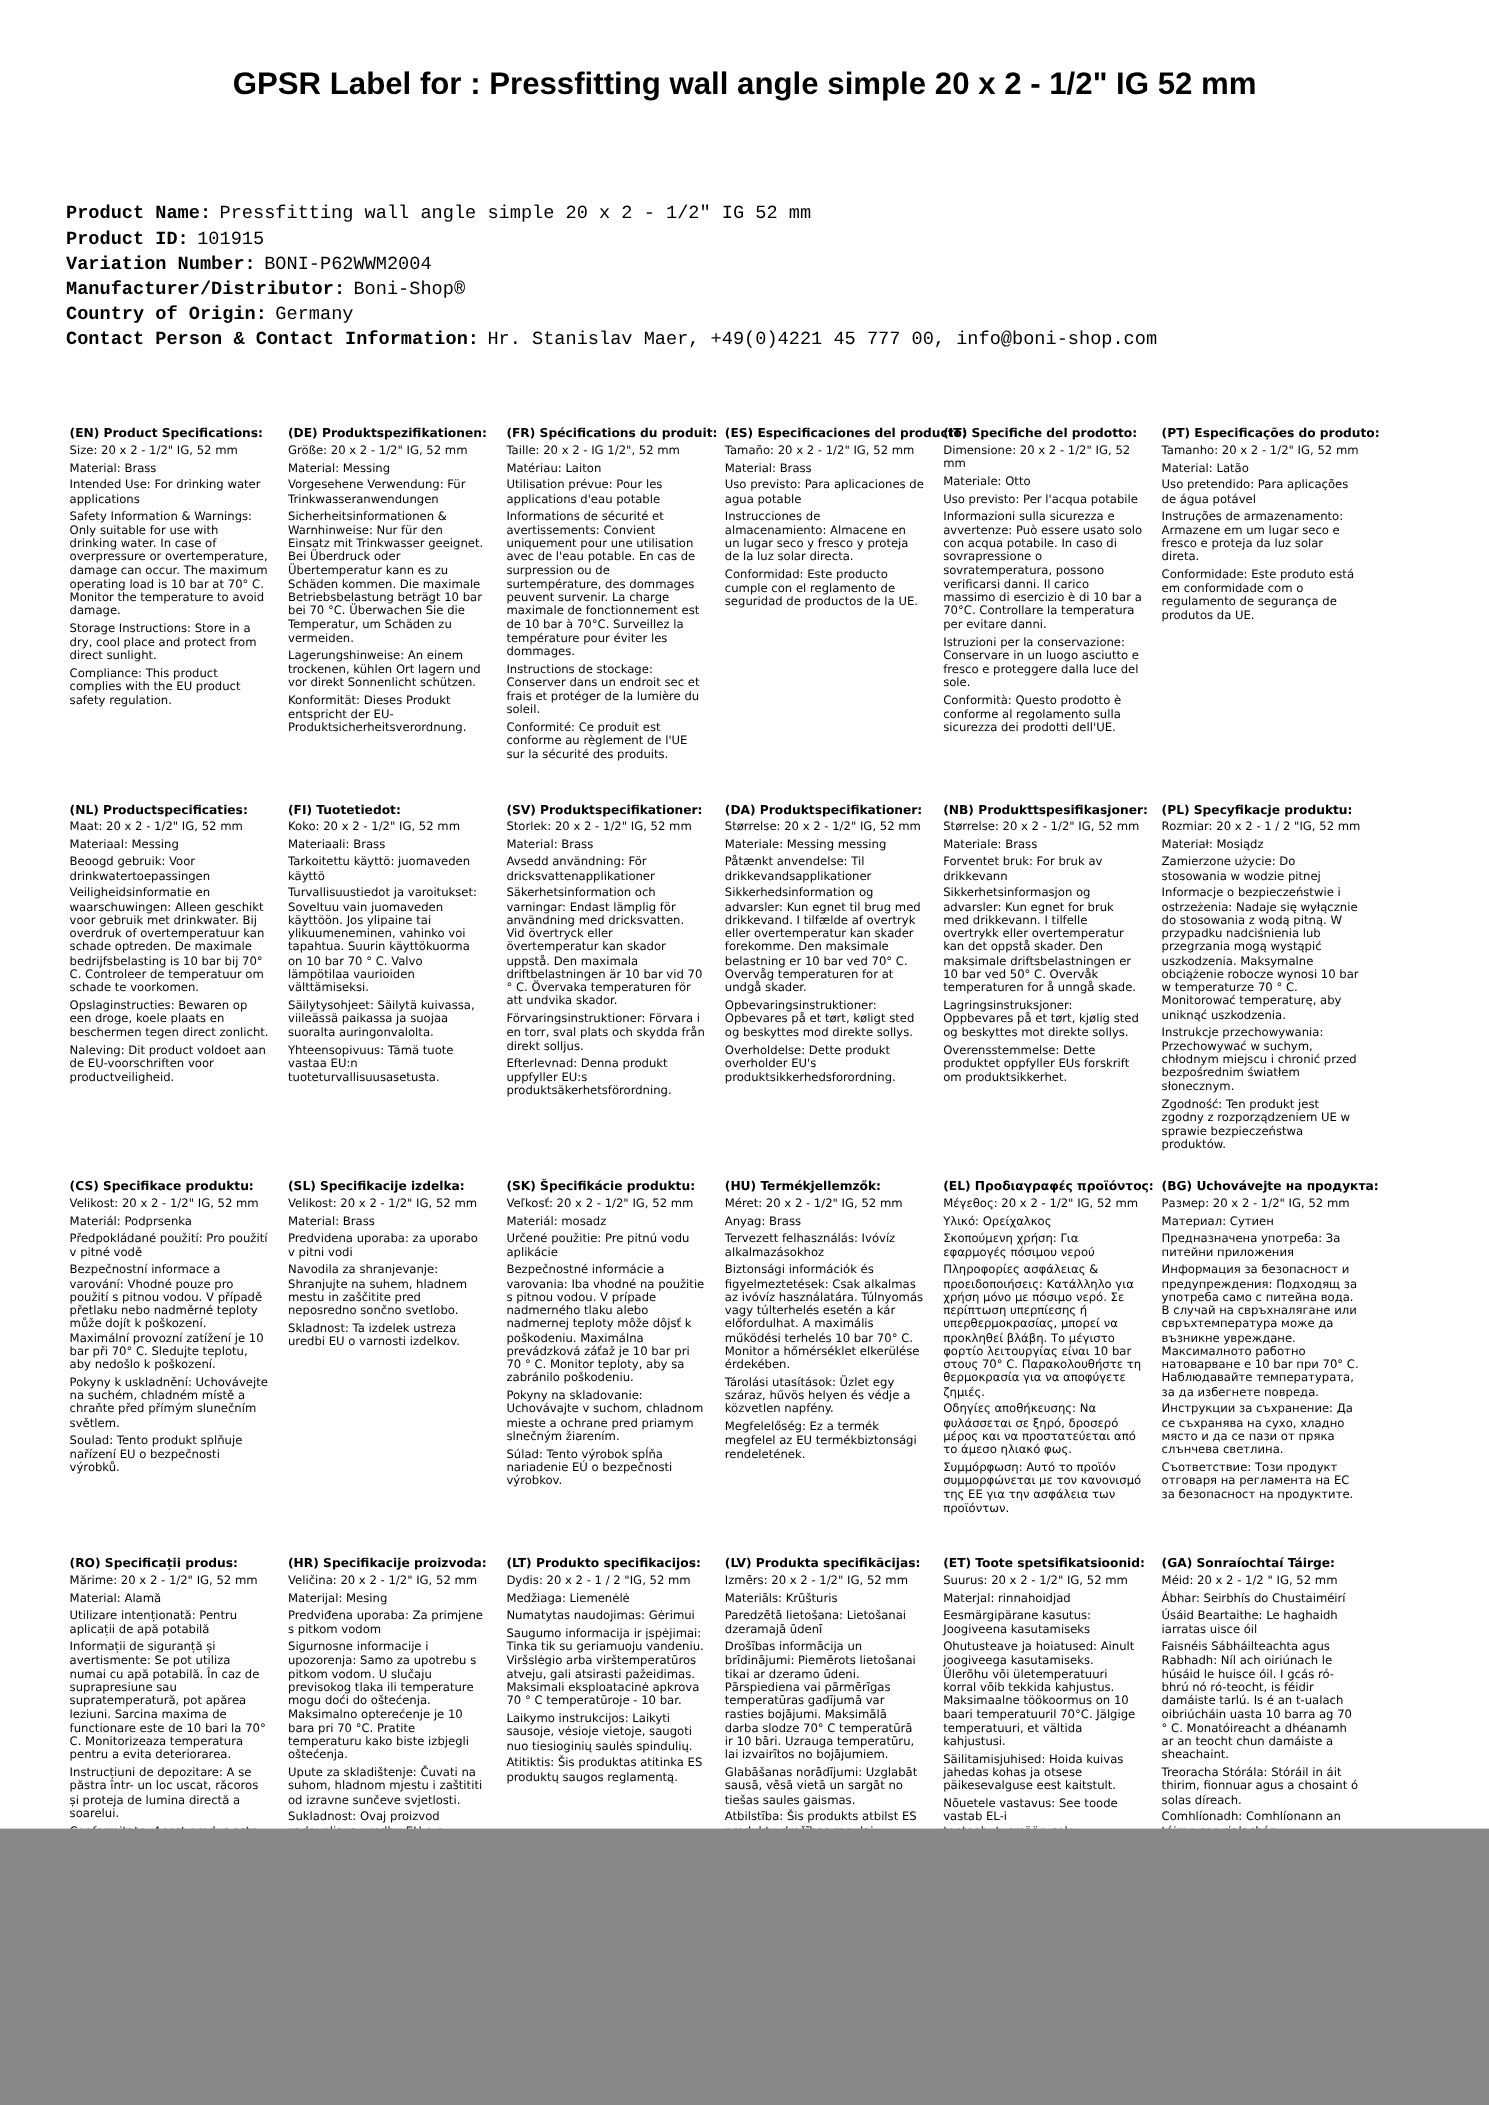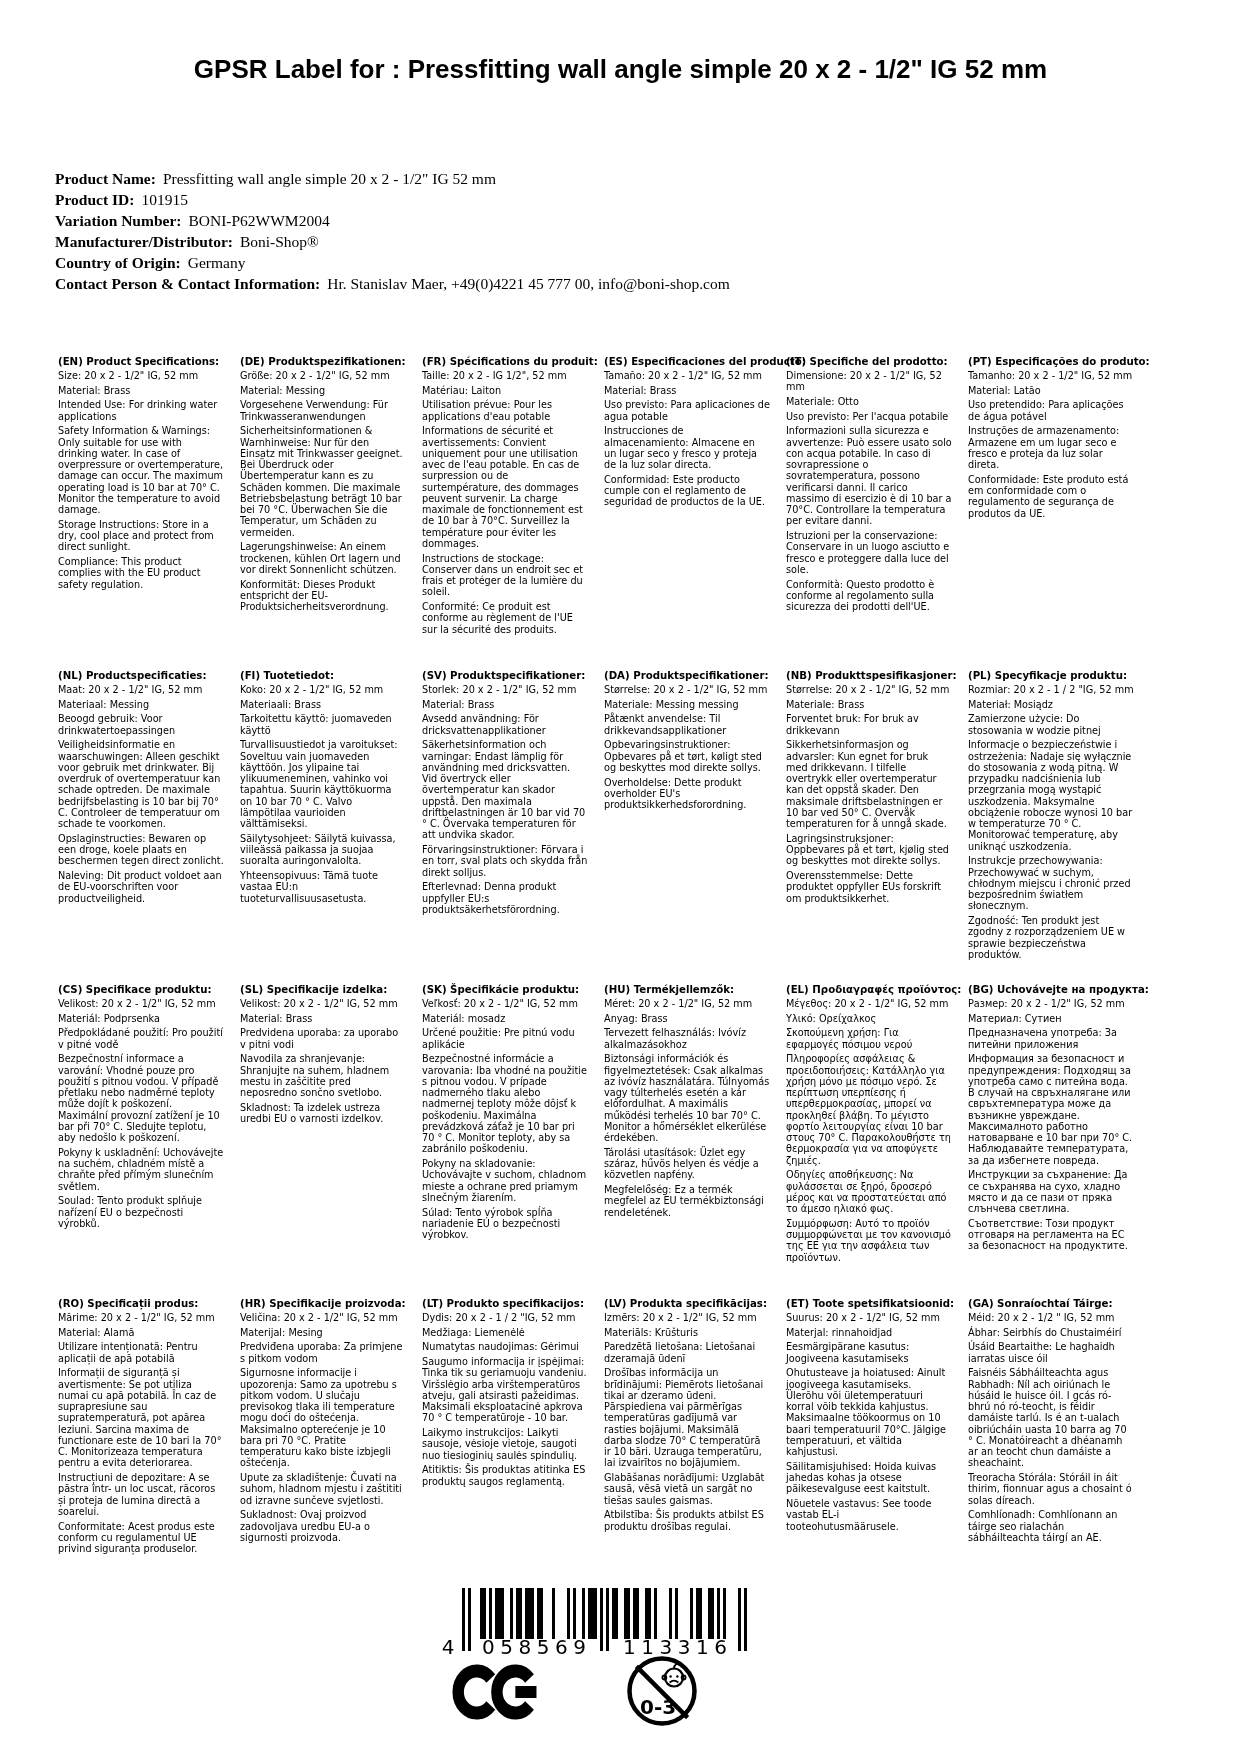--- a/index.html
+++ b/index.html
@@ -1,20 +1,20 @@
 <!DOCTYPE html>
 <html><head>
 <meta charset="utf-8">
 <style>
   html,body{margin:0;padding:0;background:#888;}
-  .page{position:relative;width:1241px;height:1754px;margin:0 auto;background:#ffffff;color:#000;overflow:hidden;font-family:"DejaVu Sans",sans-serif;}
+  .page{position:relative;width:1241px;height:1524px;margin:0 auto;background:#ffffff;color:#000;overflow:hidden;font-family:"DejaVu Sans",sans-serif;}
   .doc-title{position:absolute;top:52px;left:0;right:0;margin:0 auto;width:950px;text-align:center;
     font-family:"Liberation Sans",sans-serif;font-weight:bold;font-size:26px;line-height:34px;}
   .product-info{position:absolute;top:168px;left:55px;right:40px;
-    font-family:Liberation Serif, serif;font-size:15.5px;line-height:21px;}
+    font-family:Liberation Mono, monospace;font-size:15.5px;line-height:21px;}
   .info-row{white-space:nowrap;}
   .info-label{font-weight:bold;margin-right:7px;}
   .spec-grid{position:absolute;top:356px;left:58px;width:1151px;
     display:grid;grid-template-columns:repeat(6,166px);column-gap:16px;grid-auto-rows:314px;}
   .spec-cell{font-size:9.7px;line-height:1.16;}
   .spec-header{font-weight:bold;font-size:10.2px;white-space:nowrap;margin:0 0 2px 0;}
   .spec-para{margin:0 0 3.5px 0;}
   .footer-barcode{position:absolute;left:438px;top:1588px;}
   .bc-digit{font-family:"DejaVu Sans",sans-serif;font-size:20px;fill:#000;}
   .footer-ce{position:absolute;left:452px;top:1663px;}
@@ -114,20 +114,21 @@
         <p class="spec-para">Avsedd användning: För dricksvattenapplikationer</p>
         <p class="spec-para">Säkerhetsinformation och varningar: Endast lämplig för användning med dricksvatten. Vid övertryck eller övertemperatur kan skador uppstå. Den maximala driftbelastningen är 10 bar vid 70 ° C. Övervaka temperaturen för att undvika skador.</p>
         <p class="spec-para">Förvaringsinstruktioner: Förvara i en torr, sval plats och skydda från direkt solljus.</p>
         <p class="spec-para">Efterlevnad: Denna produkt uppfyller EU:s produktsäkerhetsförordning.</p>
       </div>
       <div class="spec-cell">
         <div class="spec-header">(DA) Produktspecifikationer:</div>
         <p class="spec-para">Størrelse: 20 x 2 - 1/2" IG, 52 mm</p>
         <p class="spec-para">Materiale: Messing messing</p>
         <p class="spec-para">Påtænkt anvendelse: Til drikkevandsapplikationer</p>
+        <p class="spec-para">Sikkerhedsinformation og advarsler: Kun egnet til brug med drikkevand. I tilfælde af overtryk eller overtemperatur kan skader forekomme. Den maksimale belastning er 10 bar ved 70° C. Overvåg temperaturen for at undgå skader.</p>
         <p class="spec-para">Opbevaringsinstruktioner: Opbevares på et tørt, køligt sted og beskyttes mod direkte sollys.</p>
         <p class="spec-para">Overholdelse: Dette produkt overholder EU's produktsikkerhedsforordning.</p>
       </div>
       <div class="spec-cell">
         <div class="spec-header">(NB) Produkttspesifikasjoner:</div>
         <p class="spec-para">Størrelse: 20 x 2 - 1/2" IG, 52 mm</p>
         <p class="spec-para">Materiale: Brass</p>
         <p class="spec-para">Forventet bruk: For bruk av drikkevann</p>
         <p class="spec-para">Sikkerhetsinformasjon og advarsler: Kun egnet for bruk med drikkevann. I tilfelle overtrykk eller overtemperatur kan det oppstå skader. Den maksimale driftsbelastningen er 10 bar ved 50° C. Overvåk temperaturen for å unngå skade.</p>
         <p class="spec-para">Lagringsinstruksjoner: Oppbevares på et tørt, kjølig sted og beskyttes mot direkte sollys.</p>

